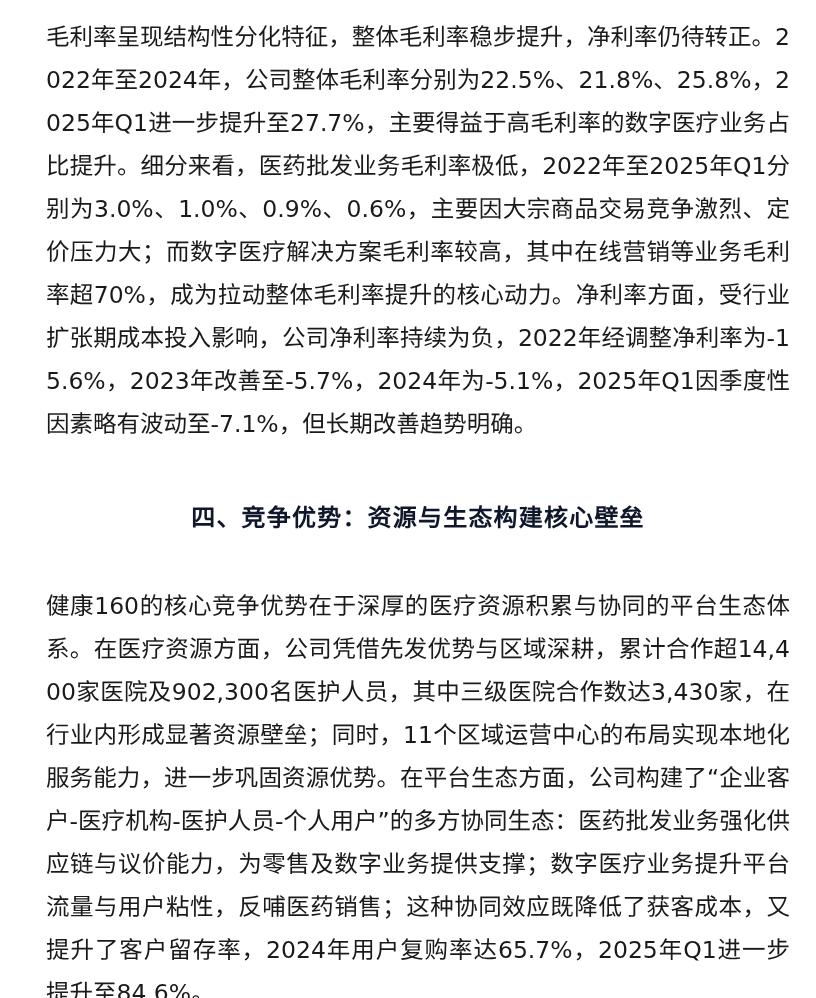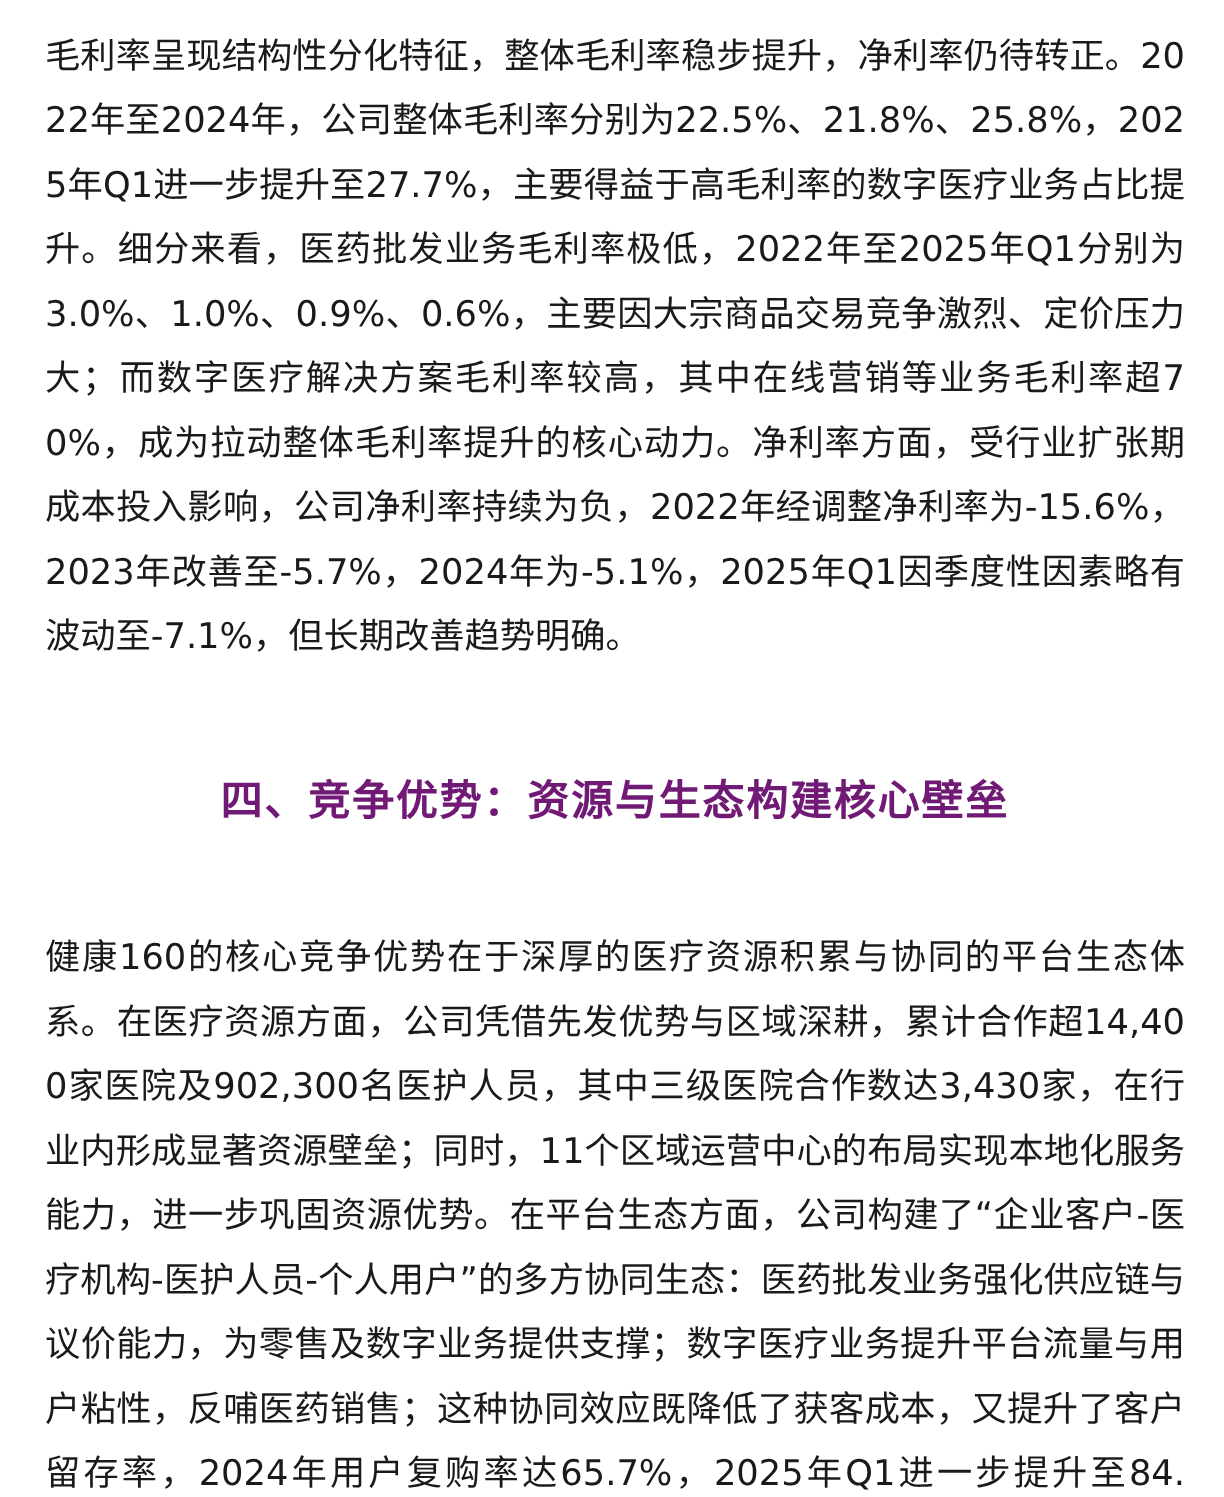--- a/index.html
+++ b/index.html
@@ -15,46 +15,46 @@
     overflow: hidden;
     font-family: "DejaVu Sans", "Liberation Sans", sans-serif;
     color: #1a1a1a;
     -webkit-font-smoothing: antialiased;
   }
 
   .page {
     box-sizing: border-box;
     width: 816px;
     height: 758px;
-    padding: 0px 26px 0px 30px;
+    padding: 0px 26px 0px 46px;
     background: #ffffff;
   }
 
   .body-paragraph {
     margin: 0;
     font-size: 23.5px;
     line-height: 43px;
     color: #1a1a1a;
     text-align: justify;
     text-justify: inter-character;
     letter-spacing: 0;
     word-break: break-all;
     font-weight: 400;
   }
 
   .para-one {
     padding-top: 16px;
   }
 
   .section-heading {
-    margin: 16px;
-    font-size: 28px;
+    margin: 0;
+    font-size: 24px;
     line-height: 34px;
     font-weight: 700;
-    color: #701a75;
+    color: #0f172a;
     text-align: center;
     letter-spacing: 1.2px;
     padding-top: 55px;
     padding-bottom: 0;
   }
 
   .para-two {
     padding-top: 50px;
   }
 </style>

